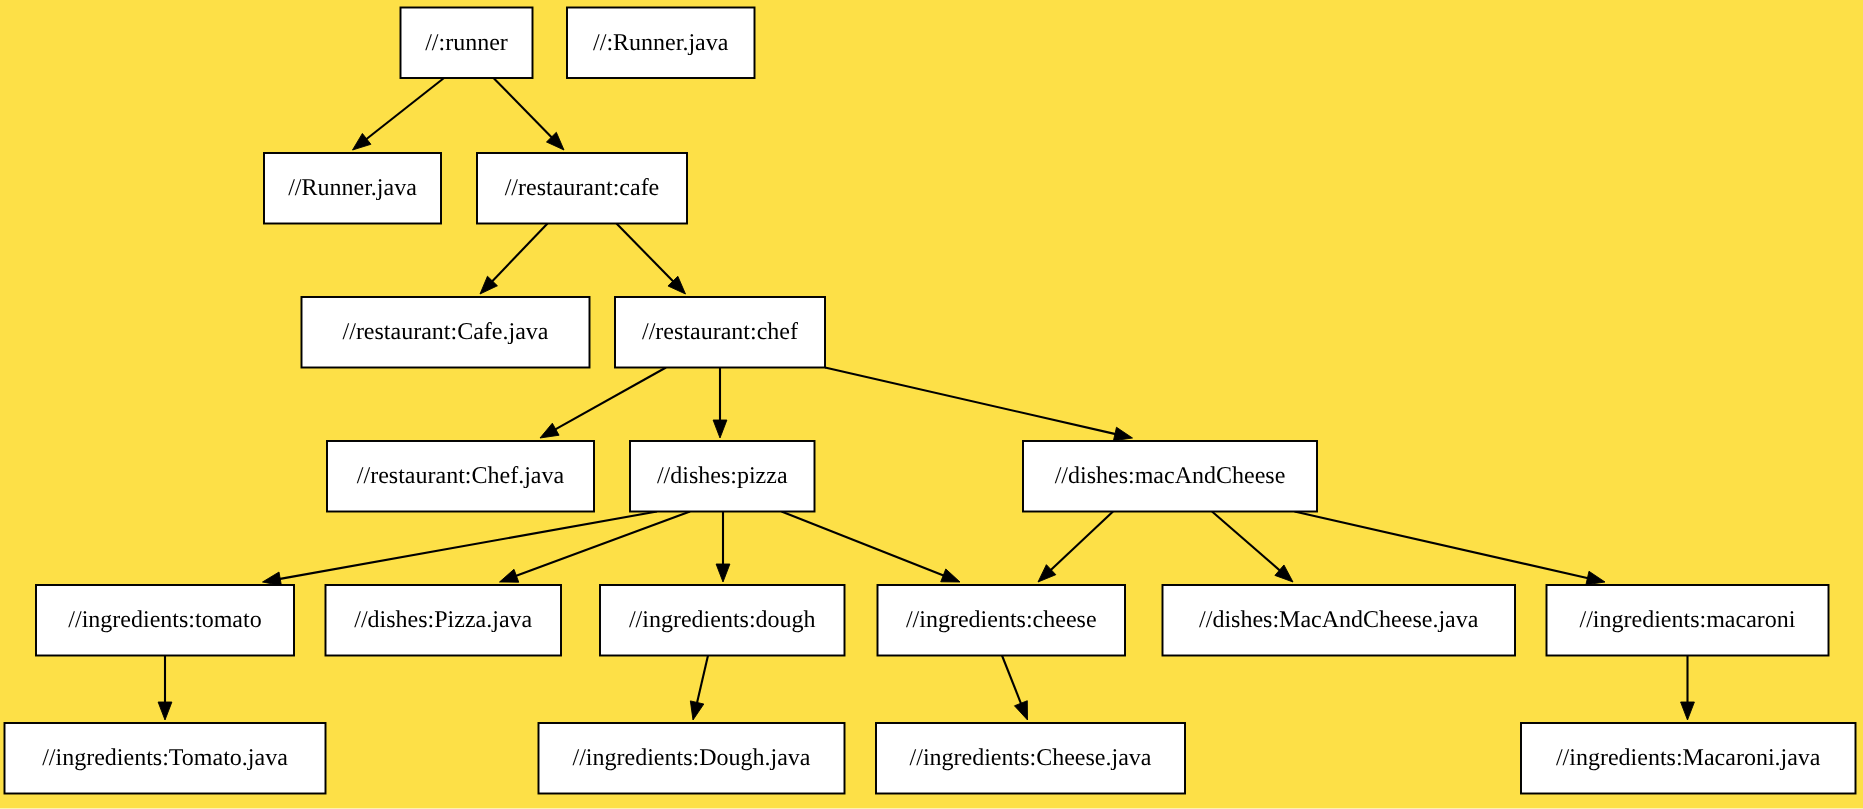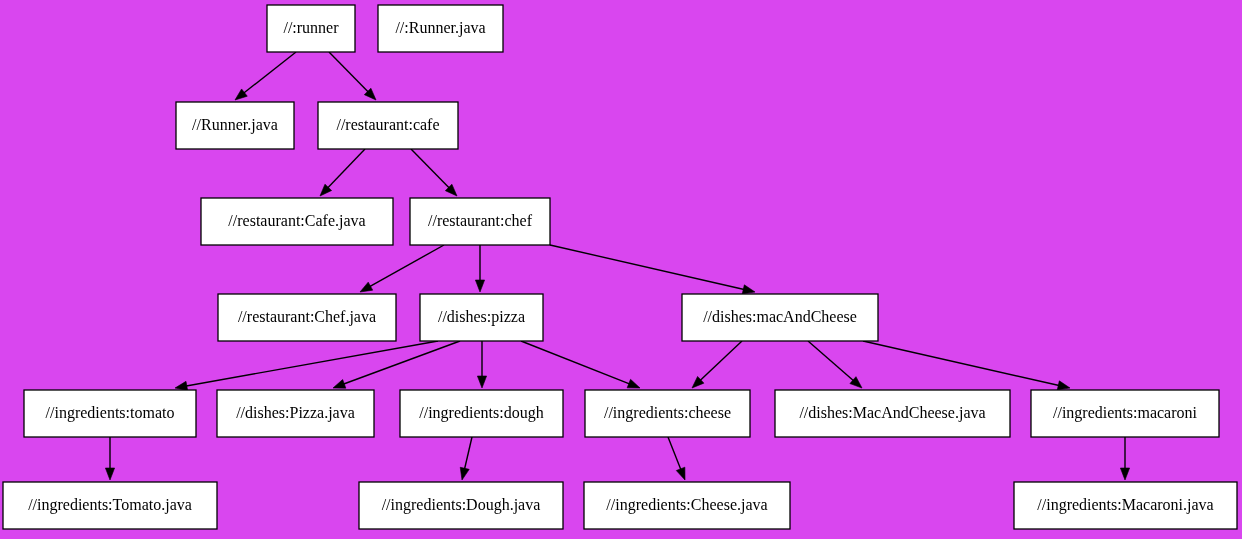--- a/index.html
+++ b/index.html
@@ -7,21 +7,21 @@
     padding: 0;
     background: #ffffff;
   }
   body {
     font-family: "Liberation Serif", "DejaVu Serif", serif;
   }
   #graph-root {
     position: relative;
     width: 1242px;
     height: 539px;
-    background: #d946ef;
+    background: #fde047;
     overflow: hidden;
   }
   #graph-svg {
     display: block;
     width: 1242px;
     height: 539px;
   }
   .node-box {
     fill: #ffffff;
     stroke: #000000;

